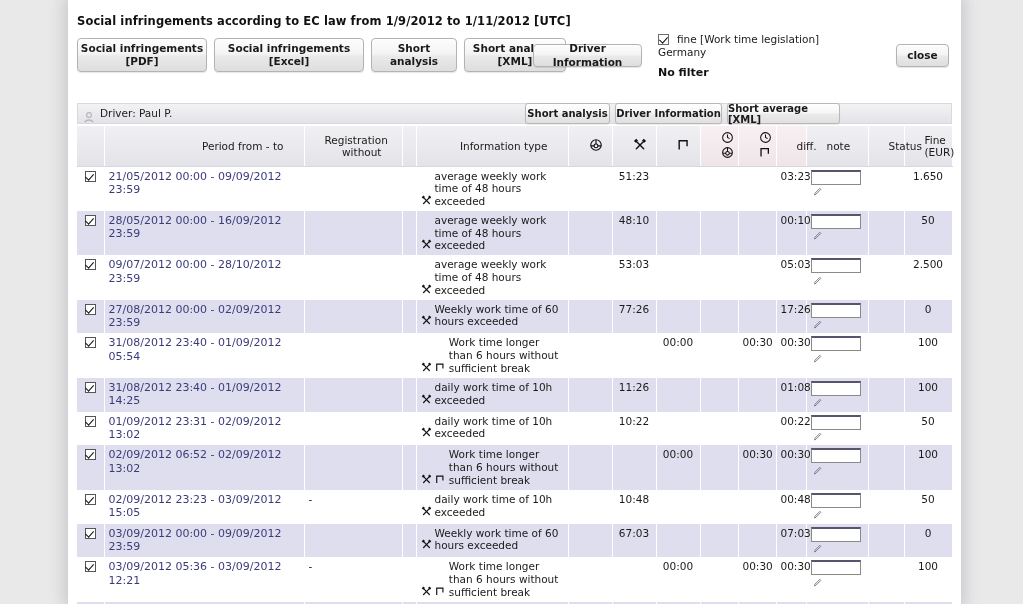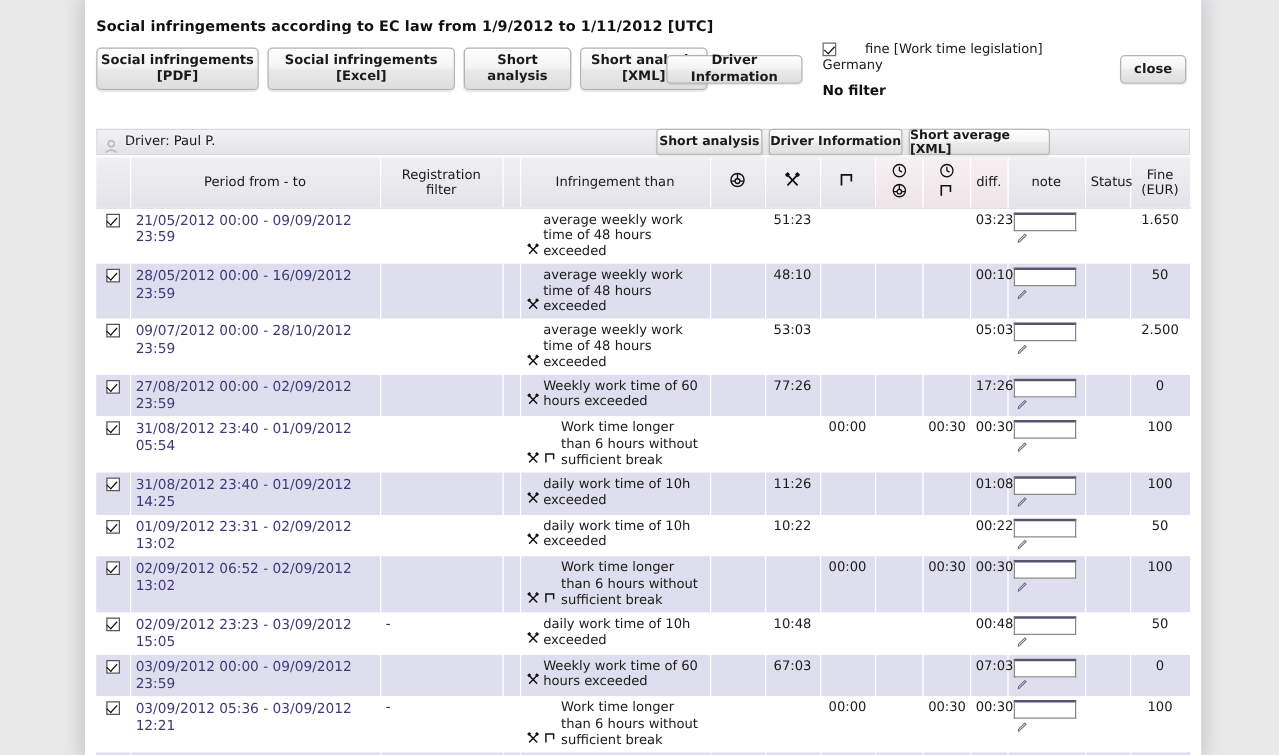--- a/index.html
+++ b/index.html
@@ -61,21 +61,21 @@
   #btn-excel { left: 146px; top: 38px; width: 150px; height: 34px; }
   #btn-short { left: 303px; top: 38px; width: 86px;  height: 34px; }
   #btn-xml   { left: 396px; top: 38px; width: 102px; height: 34px; }
   #btn-drvinfo { left: 465px; top: 44px; width: 109px; height: 23px; }
   #btn-close { left: 828px; top: 44px; width: 53px;  height: 23px; }
 
   
 
   
   .fine-block { position: absolute; left: 590px; top: 33px; width: 230px; }
-  .fine-line { display: flex; align-items: flex-start; gap: 23px; font-size: 10.5px; color: #1a1a1a; }
+  .fine-line { display: flex; align-items: flex-start; gap: 8px; font-size: 10.5px; color: #1a1a1a; }
   .chk {
     width: 11px; height: 11px;
     border: 1px solid #6d6d6d;
     background: #fff;
     position: relative;
     flex: 0 0 auto;
     margin-top: 1px;
   }
   .chk::after {
     content: "";
@@ -132,23 +132,24 @@
     color: #1a1a1a;
     table-layout: fixed;
   }
   table.grid th {
     background: linear-gradient(to bottom, #f0f0f3 0%, #eaeaee 50%, #e2e2e8 100%);
     border-right: 1px solid #ffffff;
     border-bottom: 1px solid #d7d7de;
     font-weight: normal;
     color: #1a1a1a;
     height: 40px;
-    padding: 0 4px;
+    padding: 0 20px;
     vertical-align: middle;
     font-size: 10.5px;
+    text-align: right;
   }
   table.grid th.pinkish {
     background: linear-gradient(to bottom, #f7eff1 0%, #f3eaed 50%, #efe5e9 100%);
   }
   table.grid td {
     border-right: 1px solid #ffffff;
     padding: 3px 4px;
     vertical-align: top;
     height: 29px;
     font-size: 10.5px;
@@ -290,23 +291,23 @@
           <col class="c-tb">
         <col class="c-diff">
           <col class="c-note">
           <col class="c-status">
           <col class="c-fine">
       </colgroup>
       <thead>
         <tr>
           <th></th>
           <th>Period from - to</th>
-          <th>Registration filter</th>
+          <th>Registration without</th>
           <th></th>
-          <th>Infringement than</th>
+          <th>Information type</th>
           <th>
             <span class="hdr-icon">
               <svg viewBox="0 0 16 16" width="14" height="14">
                   <circle cx="8" cy="8" r="6" fill="none" stroke="#111" stroke-width="1.3"></circle>
                   <circle cx="8" cy="9" r="2.2" fill="none" stroke="#111" stroke-width="1.3"></circle>
                   <path d="M8 2.2 L8 6.8 M2.3 9 L5.8 9 M10.2 9 L13.7 9" stroke="#111" stroke-width="1.3" fill="none"></path>
                 </svg>
             </span>
           </th>
           <th>

